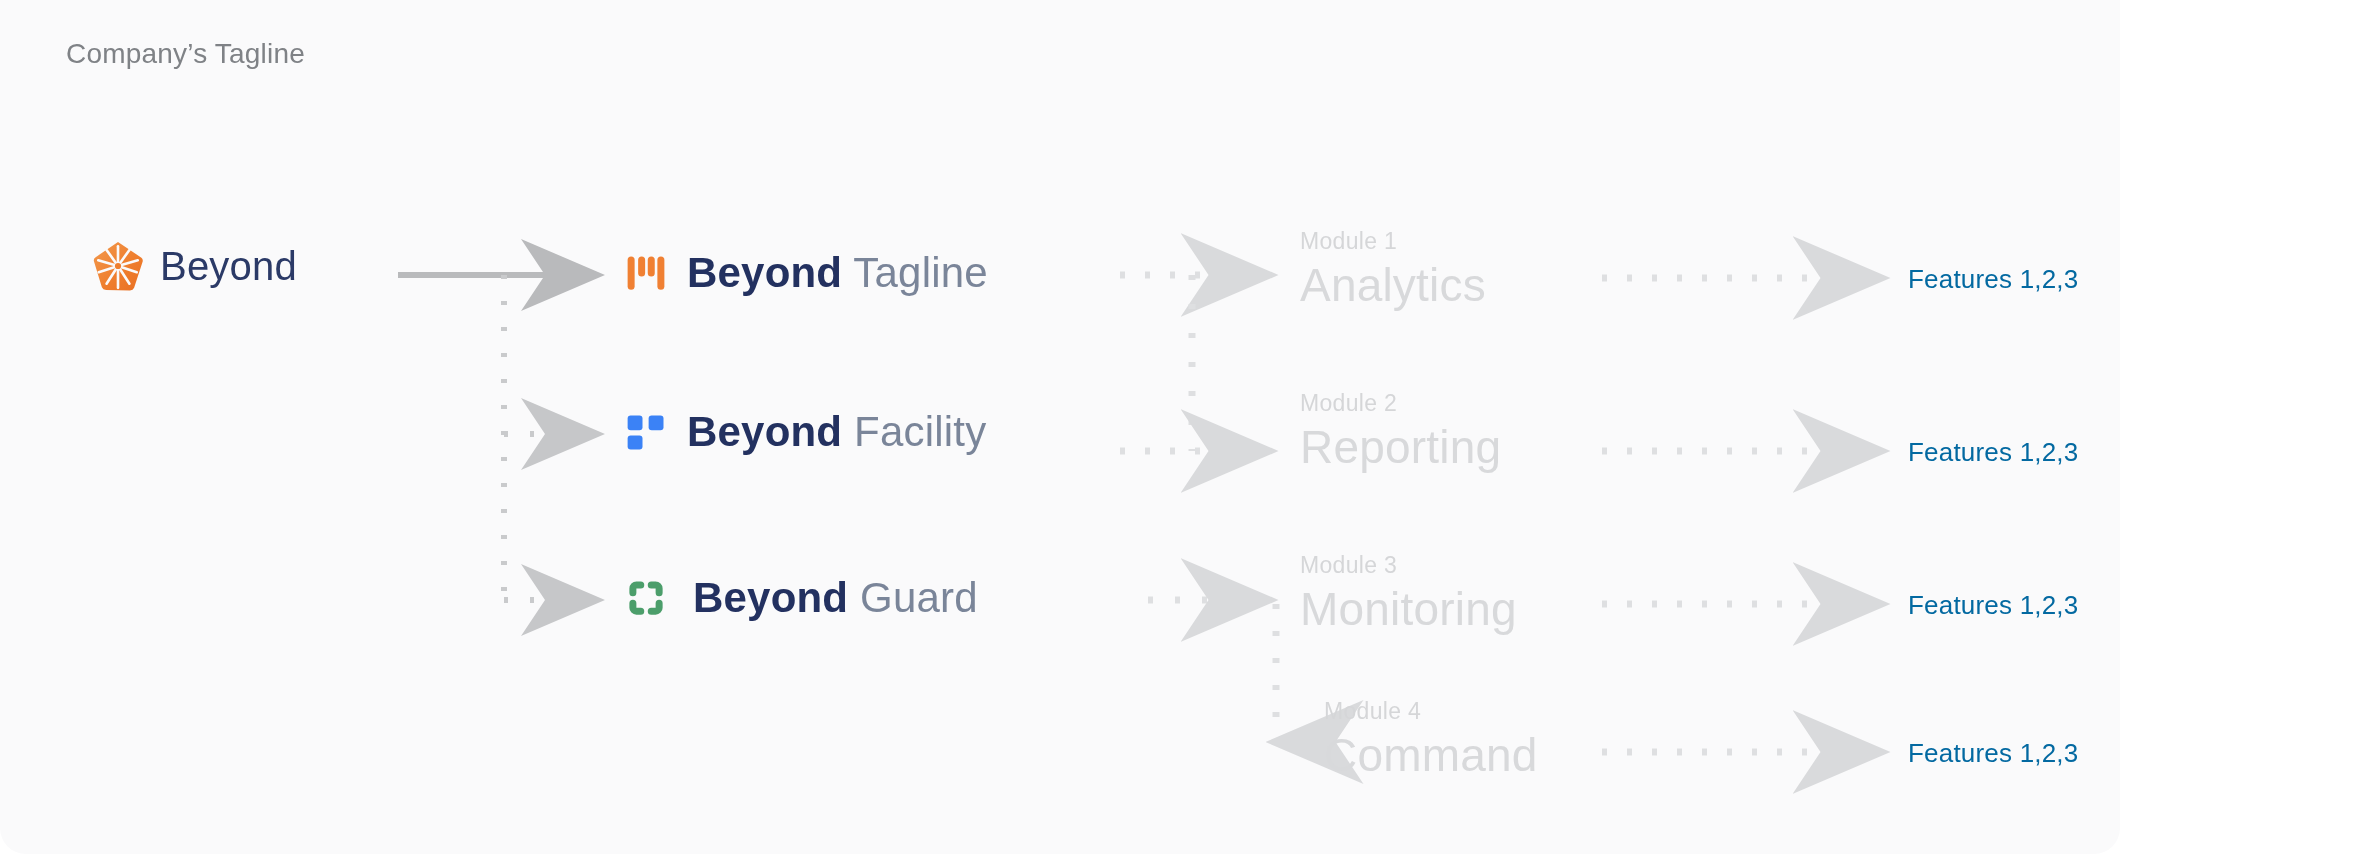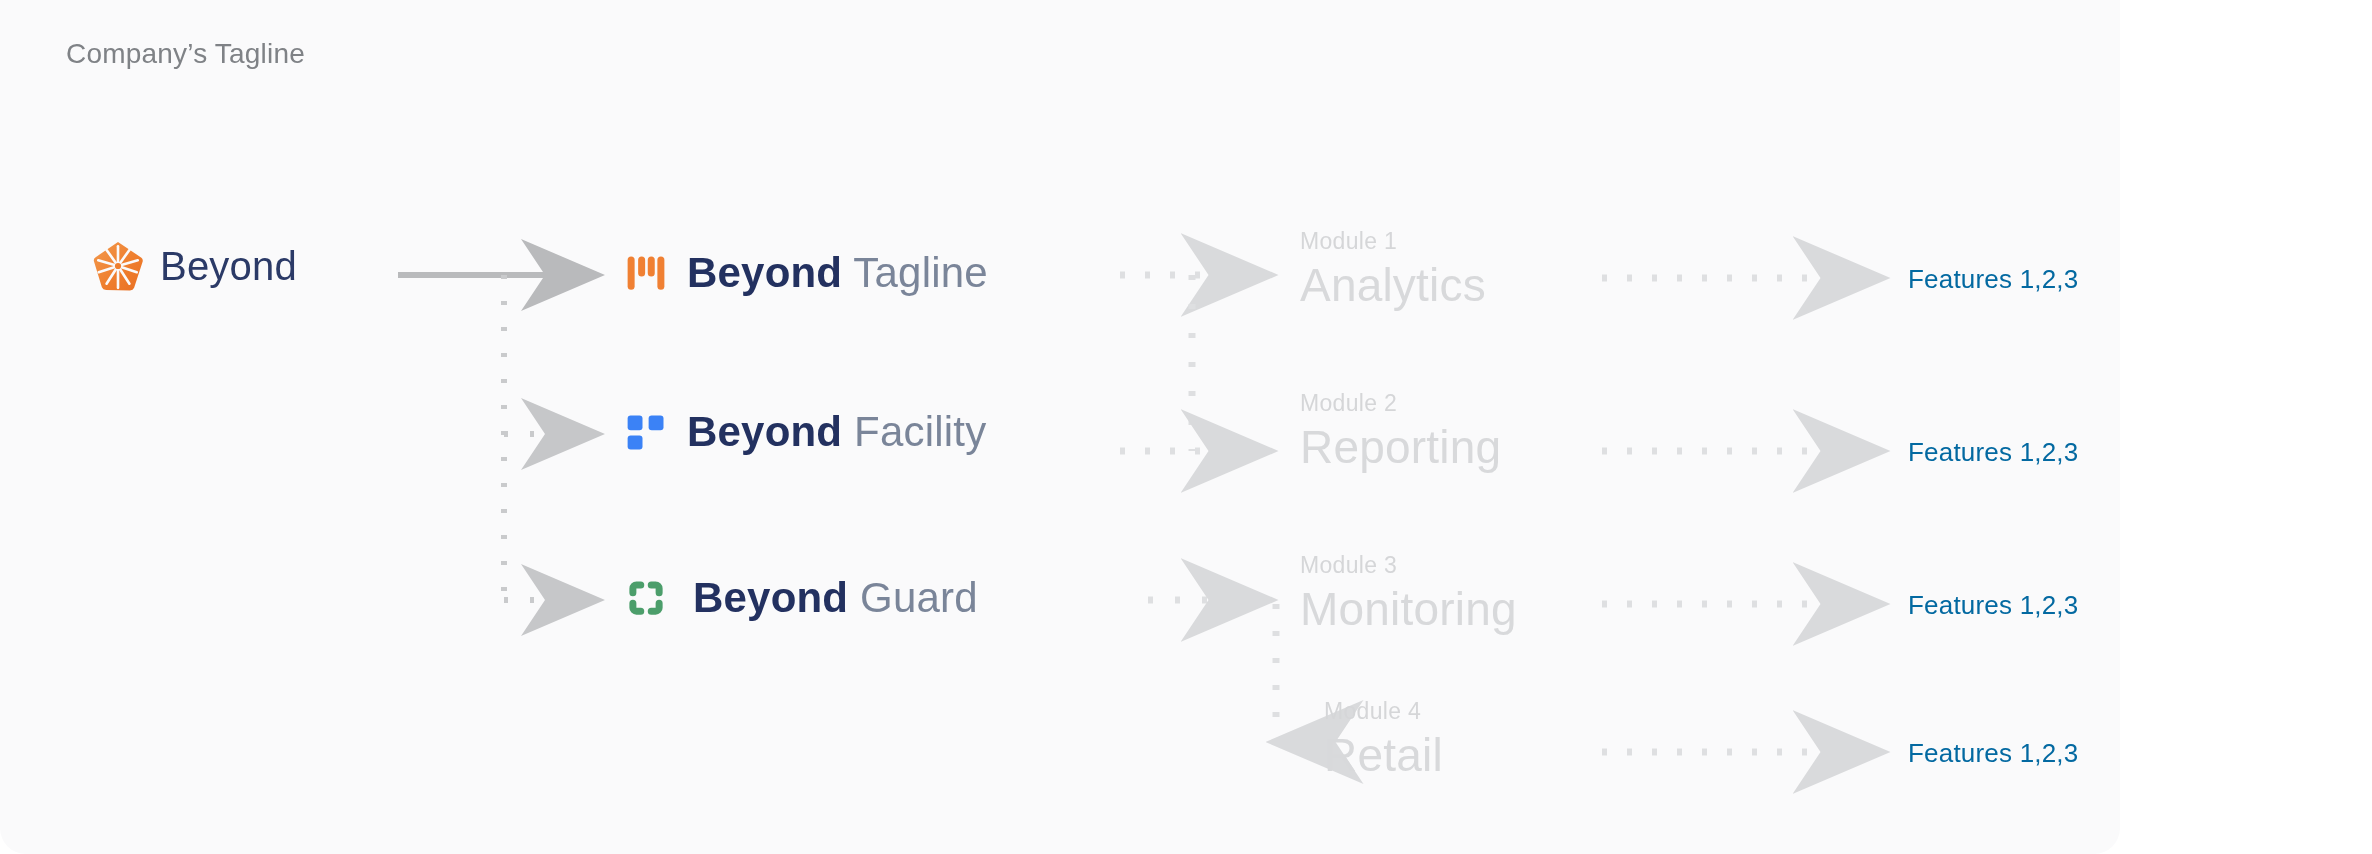--- a/index.html
+++ b/index.html
@@ -242,21 +242,21 @@
     <div class="module-title">Reporting</div>
   </div>
 
   <div class="module" style="left:1300px; top:554px;">
     <div class="module-kicker">Module 3</div>
     <div class="module-title">Monitoring</div>
   </div>
 
   <div class="module" style="left:1300px; top:700px;margin-left:24px;">
     <div class="module-kicker">Module 4</div>
-    <div class="module-title">Retail</div>
+    <div class="module-title">Command</div>
   </div>
 
   <div class="feature" style="left:1908px; top:264px;">Features 1,2,3</div>
   <div class="feature" style="left:1908px; top:437px;">Features 1,2,3</div>
   <div class="feature" style="left:1908px; top:590px;">Features 1,2,3</div>
   <div class="feature" style="left:1908px; top:738px;">Features 1,2,3</div>
 
 </div>
 
 </body></html>

